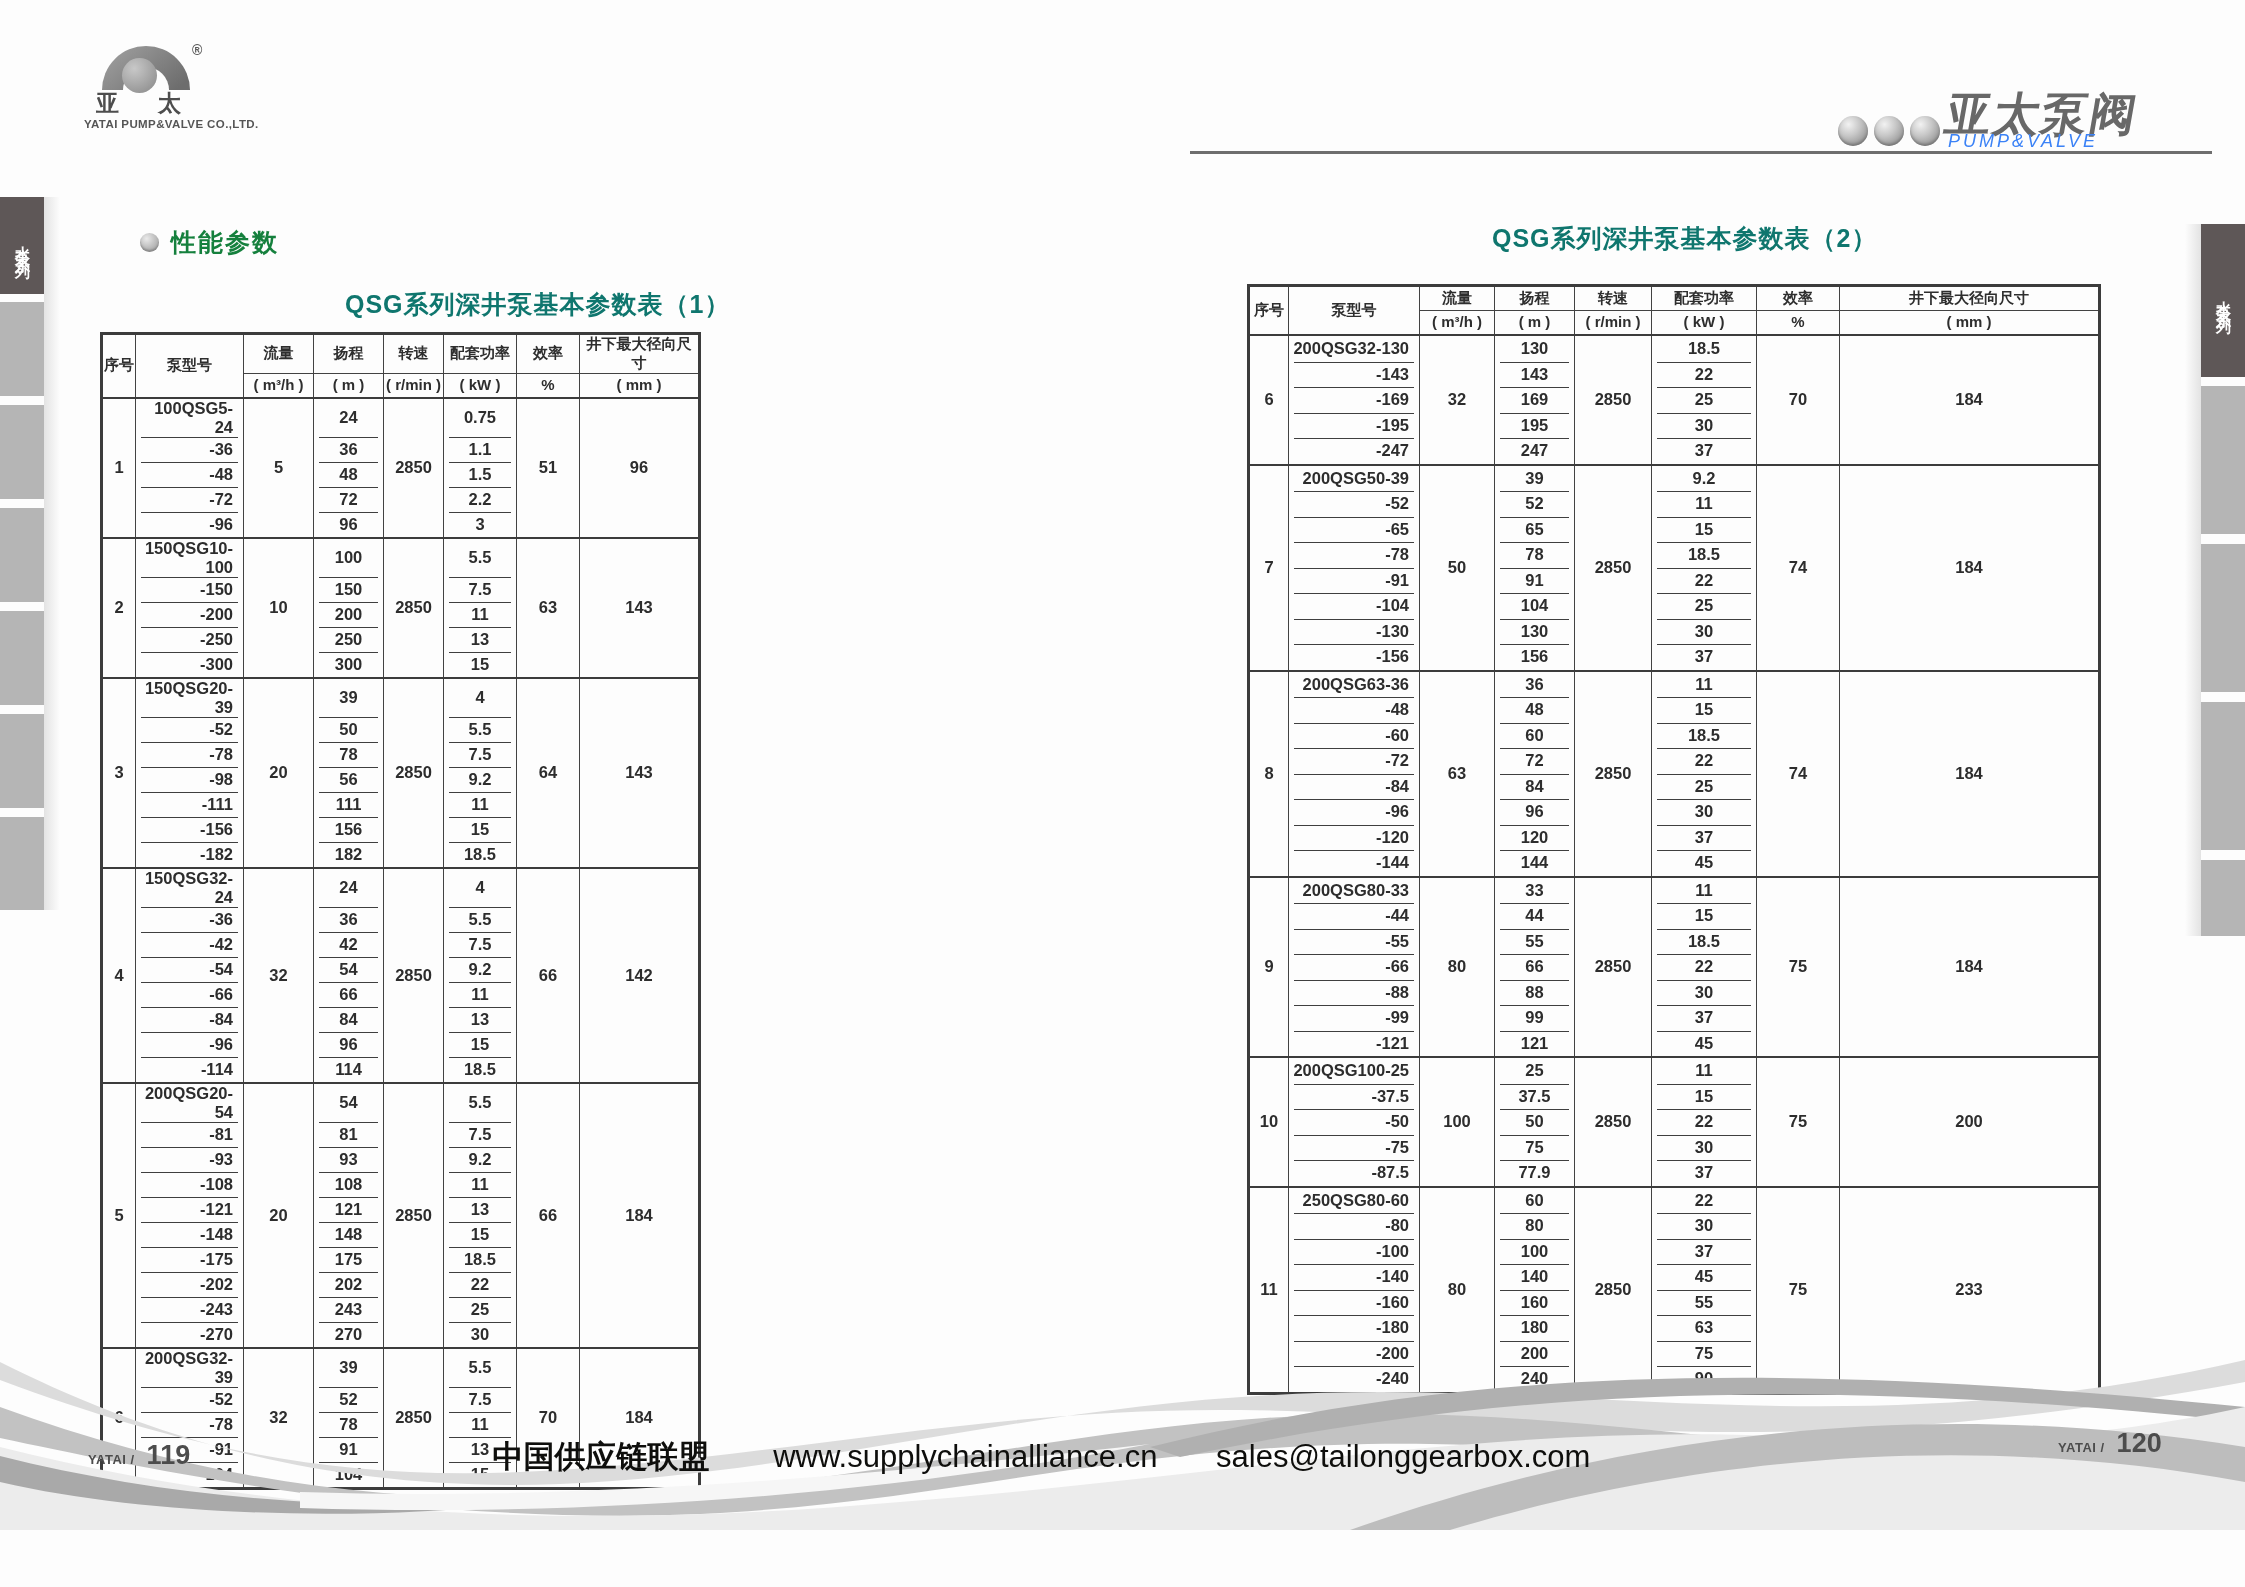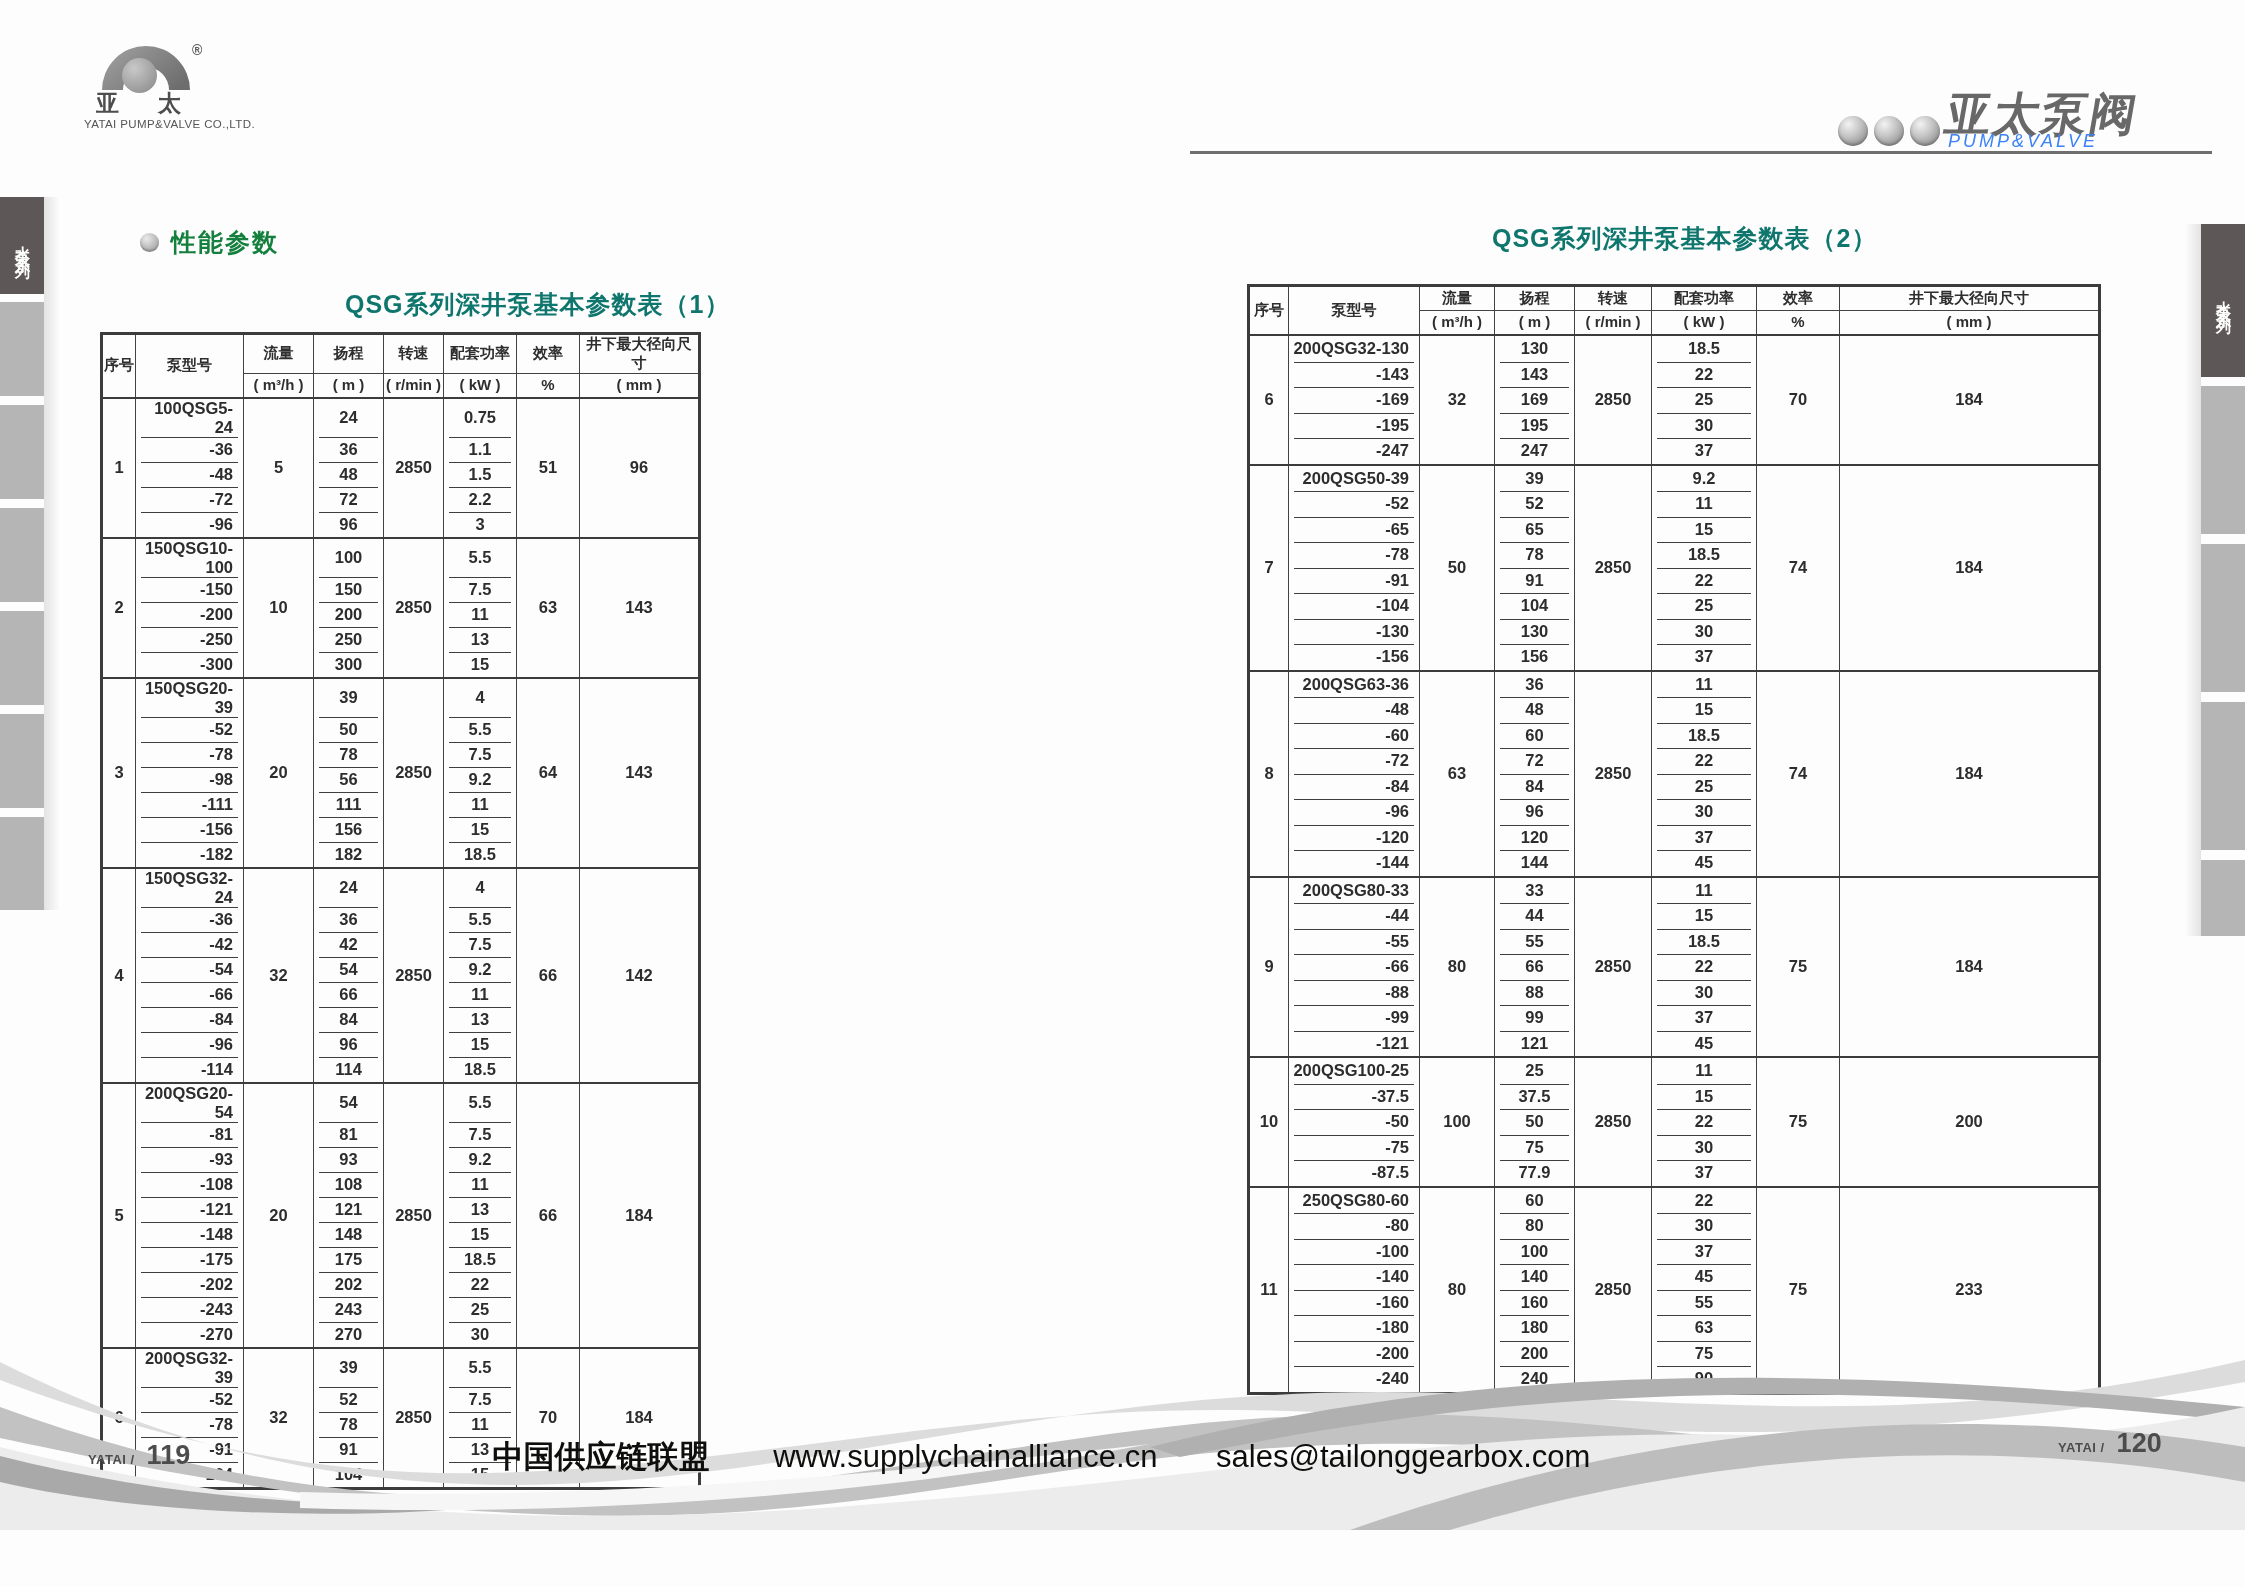--- a/index.html
+++ b/index.html
@@ -18,21 +18,21 @@
   .logo-l{position:absolute;left:92px;top:46px;width:140px;height:90px;}
   .logo-arch{position:absolute;left:10px;top:0;width:88px;height:44px;border-radius:44px 44px 0 0;
              background:linear-gradient(140deg,#9d9d9d 10%,#6d6d6d 90%);}
   .logo-arch::after{content:"";position:absolute;left:21px;bottom:0;width:46px;height:23px;
                     border-radius:23px 23px 0 0;background:#fdfdfd;}
   .logo-ball{position:absolute;left:30px;top:12px;width:35px;height:35px;border-radius:50%;
              background:radial-gradient(circle at 35% 30%,#c8c8c8,#909090 85%);}
   .logo-reg{position:absolute;left:100px;top:-4px;font-size:14px;color:#5a5a5a;font-weight:700;}
   .logo-char{position:absolute;top:42px;font-size:23px;font-weight:700;color:#4d4d4d;}
   .logo-char.ya{left:4px;} .logo-char.tai{left:66px;}
-  .logo-company{position:absolute;left:-8px;top:72px;font-size:11.5px;font-weight:400;color:#555;
+  .logo-company{position:absolute;left:-8px;top:72px;font-size:11.5px;font-weight:700;color:#555;
                 letter-spacing:.4px;white-space:nowrap;}
 
   
   .logo-r{position:absolute;left:1838px;top:84px;width:380px;height:70px;}
   .sphere{position:absolute;width:30px;height:30px;border-radius:50%;top:32px;
           background:radial-gradient(circle at 35% 28%,#f2f2f2 0%,#c6c6c6 40%,#8c8c8c 85%,#7c7c7c 100%);
           box-shadow:inset 0 -2px 3px rgba(90,90,90,.55);}
   .brand-cn{position:absolute;left:108px;top:0px;font-size:46px;font-weight:800;color:#686868;
             transform:skewX(-10deg);letter-spacing:2px;white-space:nowrap;}
   .brand-en{position:absolute;left:110px;top:47px;font-size:18px;font-weight:400;font-style:italic;

